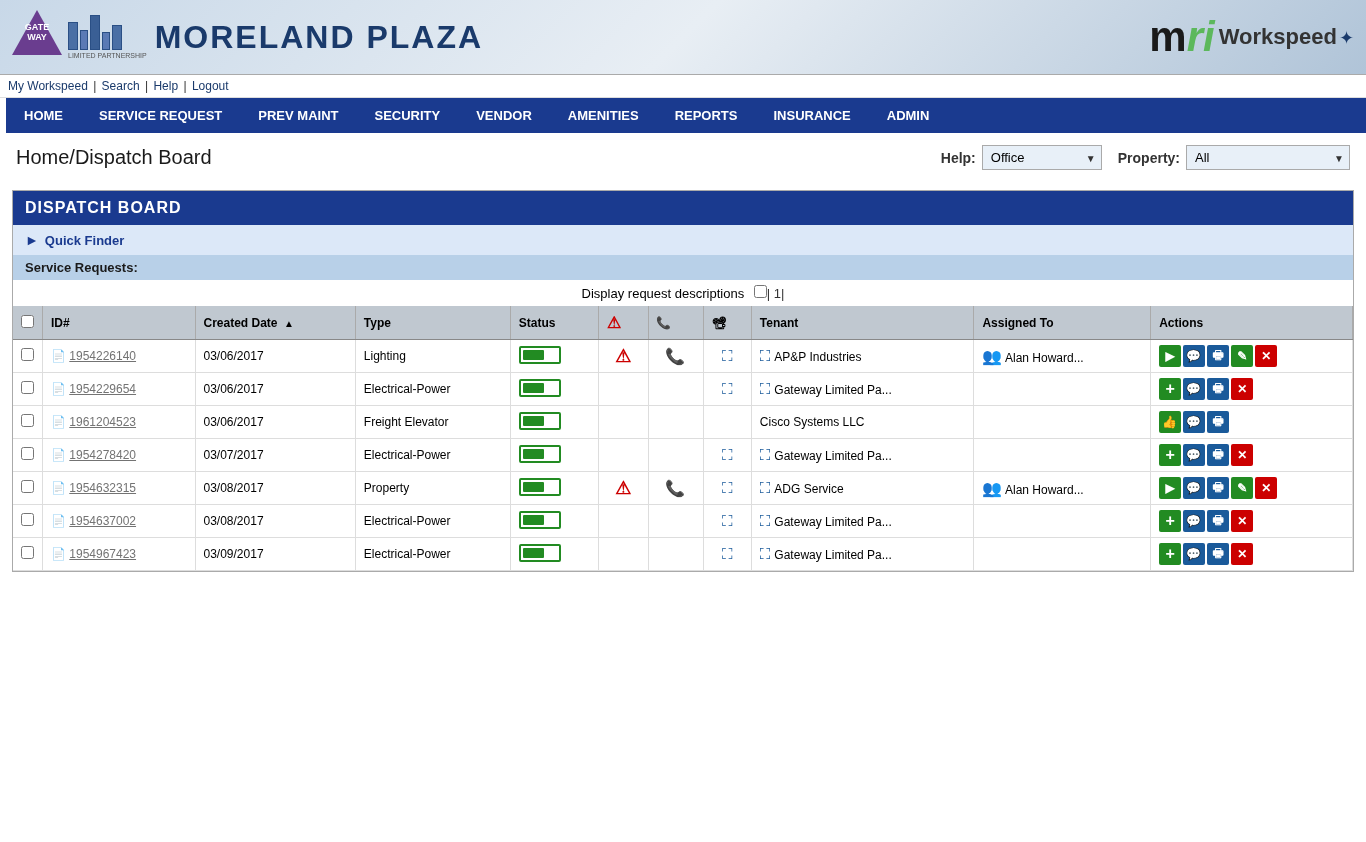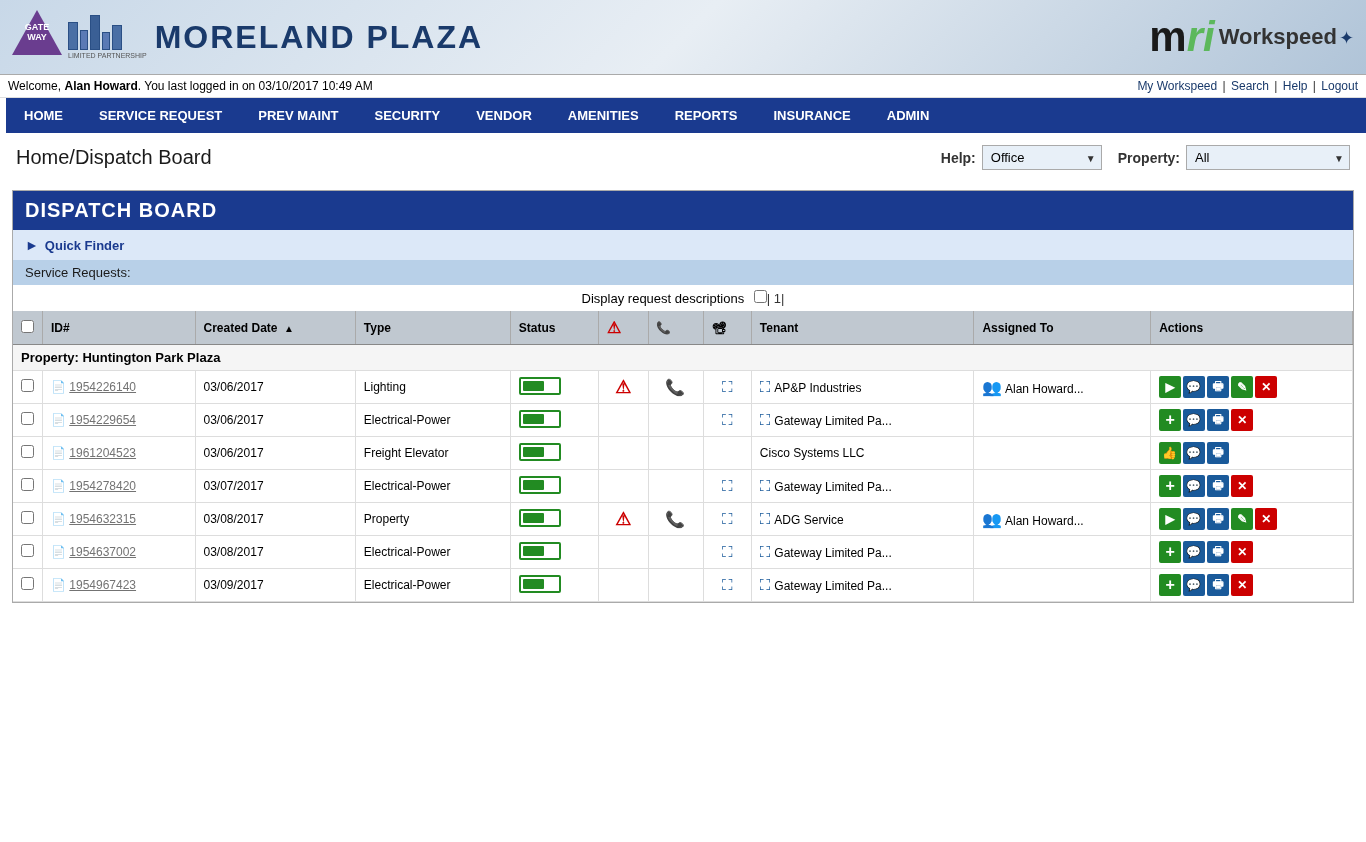--- a/index.html
+++ b/index.html
@@ -26,25 +26,25 @@
     .page-title { font-size: 20px; color: #1a1a1a; font-weight: normal; }
     .filter-controls { display: flex; align-items: center; gap: 16px; }
     .filter-group { display: flex; align-items: center; gap: 6px; }
     .filter-label { font-size: 14px; color: #333; font-weight: bold; }
     .filter-select { padding: 4px 24px 4px 8px; border: 1px solid #aaa; background: #e8f0f8; font-size: 13px; appearance: none; cursor: pointer; min-width: 120px; }
     .select-wrapper { position: relative; display: inline-block; }
     .select-wrapper::after { content: '▼'; position: absolute; right: 6px; top: 50%; transform: translateY(-50%); font-size: 10px; pointer-events: none; color: #333; }
 
     
     .dispatch-section { margin: 8px 12px; border: 1px solid #aaa; }
-    .dispatch-header { background: #1a3a8f; color: #fff; font-weight: bold; font-size: 20px; padding: 8px 12px; text-transform: uppercase; letter-spacing: 1px; }
+    .dispatch-header { background: #1a3a8f; color: #fff; font-weight: bold; font-size: 16px; padding: 8px 12px; text-transform: uppercase; letter-spacing: 1px; }
     .quick-finder { background: #dce8f8; padding: 7px 12px; display: flex; align-items: center; gap: 6px; cursor: pointer; }
     .quick-finder-arrow { color: #1a3a8f; font-size: 14px; }
     .quick-finder-label { color: #1a3a8f; font-weight: bold; font-size: 13px; }
-    .service-requests-bar { background: #b8d0e8; padding: 5px 12px; font-weight: normal; font-size: 13px; color: #1a1a1a; }
+    .service-requests-bar { background: #b8d0e8; padding: 5px 12px; font-weight: bold; font-size: 13px; color: #1a1a1a; }
     .display-bar { background: #fff; padding: 5px 12px; display: flex; justify-content: center; align-items: center; font-size: 13px; }
     .display-bar-right { color: #333; }
 
     
     .data-table { width: 100%; border-collapse: collapse; }
     .data-table th { background: #c0c8d0; padding: 7px 8px; text-align: left; font-size: 12px; font-weight: bold; border-right: 1px solid #aaa; border-bottom: 1px solid #888; white-space: nowrap; }
     .data-table td { padding: 5px 8px; border-bottom: 1px solid #ddd; border-right: 1px solid #ddd; font-size: 12px; vertical-align: middle; }
     .property-row td { font-weight: bold; font-size: 13px; background: #f5f5f5; }
     .id-link { color: #737373; text-decoration: underline; cursor: pointer; text-align: right; }
     .status-bar { display: inline-block; width: 42px; height: 18px; border: 2px solid #228b22; border-radius: 2px; background: #fff; position: relative; }
@@ -108,23 +108,20 @@
     <div class="mri-letters">
       <span class="mri-m">m</span><span class="mri-r">r</span><span class="mri-i">i</span>
     </div>
     <div>
       <span class="workspeed-text">Workspeed</span><span class="diamond-star">✦</span>
     </div>
   </div>
 </div>
 
 <div class="welcome-bar">
-  <div>
-    <span>Welcome, </span><strong>Alan Howard</strong><span>. You last logged in on 03/10/2017 10:49 AM</span>
-  </div>
   <div class="welcome-links">
     <a href="#">My Workspeed</a>
     <span> | </span>
     <a href="#">Search</a>
     <span> | </span>
     <a href="#">Help</a>
     <span> | </span>
     <a href="#">Logout</a>
   </div>
 </div>
@@ -197,23 +194,20 @@
         <th>Status</th>
         <th><span style="color:#cc0000;font-weight:bold;font-size:16px;">⚠</span></th>
         <th><span>📞</span></th>
         <th><span>📽</span></th>
         <th>Tenant</th>
         <th>Assigned To</th>
         <th>Actions</th>
       </tr>
     </thead>
     <tbody id="table-body">
-      <tr class="property-row">
-        <td colspan="11">Property: Huntington Park Plaza</td>
-      </tr>
 
     <tr>
           <td class="check-col"><input type="checkbox" style=""></td>
           <td><span style="color:#1a3a8f;font-size:12px;">📄</span> <a class="id-link" href="#">1954226140</a></td>
           <td>03/06/2017</td>
           <td>Lighting</td>
           <td><div class="status-bar"><div class="status-bar-fill"></div></div></td>
           <td style="text-align: center;"><span class="alert-icon">⚠</span></td>
           <td style="text-align: center;"><span class="phone-icon">📞</span></td>
           <td style="text-align: center;"><span class="monitor-icon">⛶</span></td>

